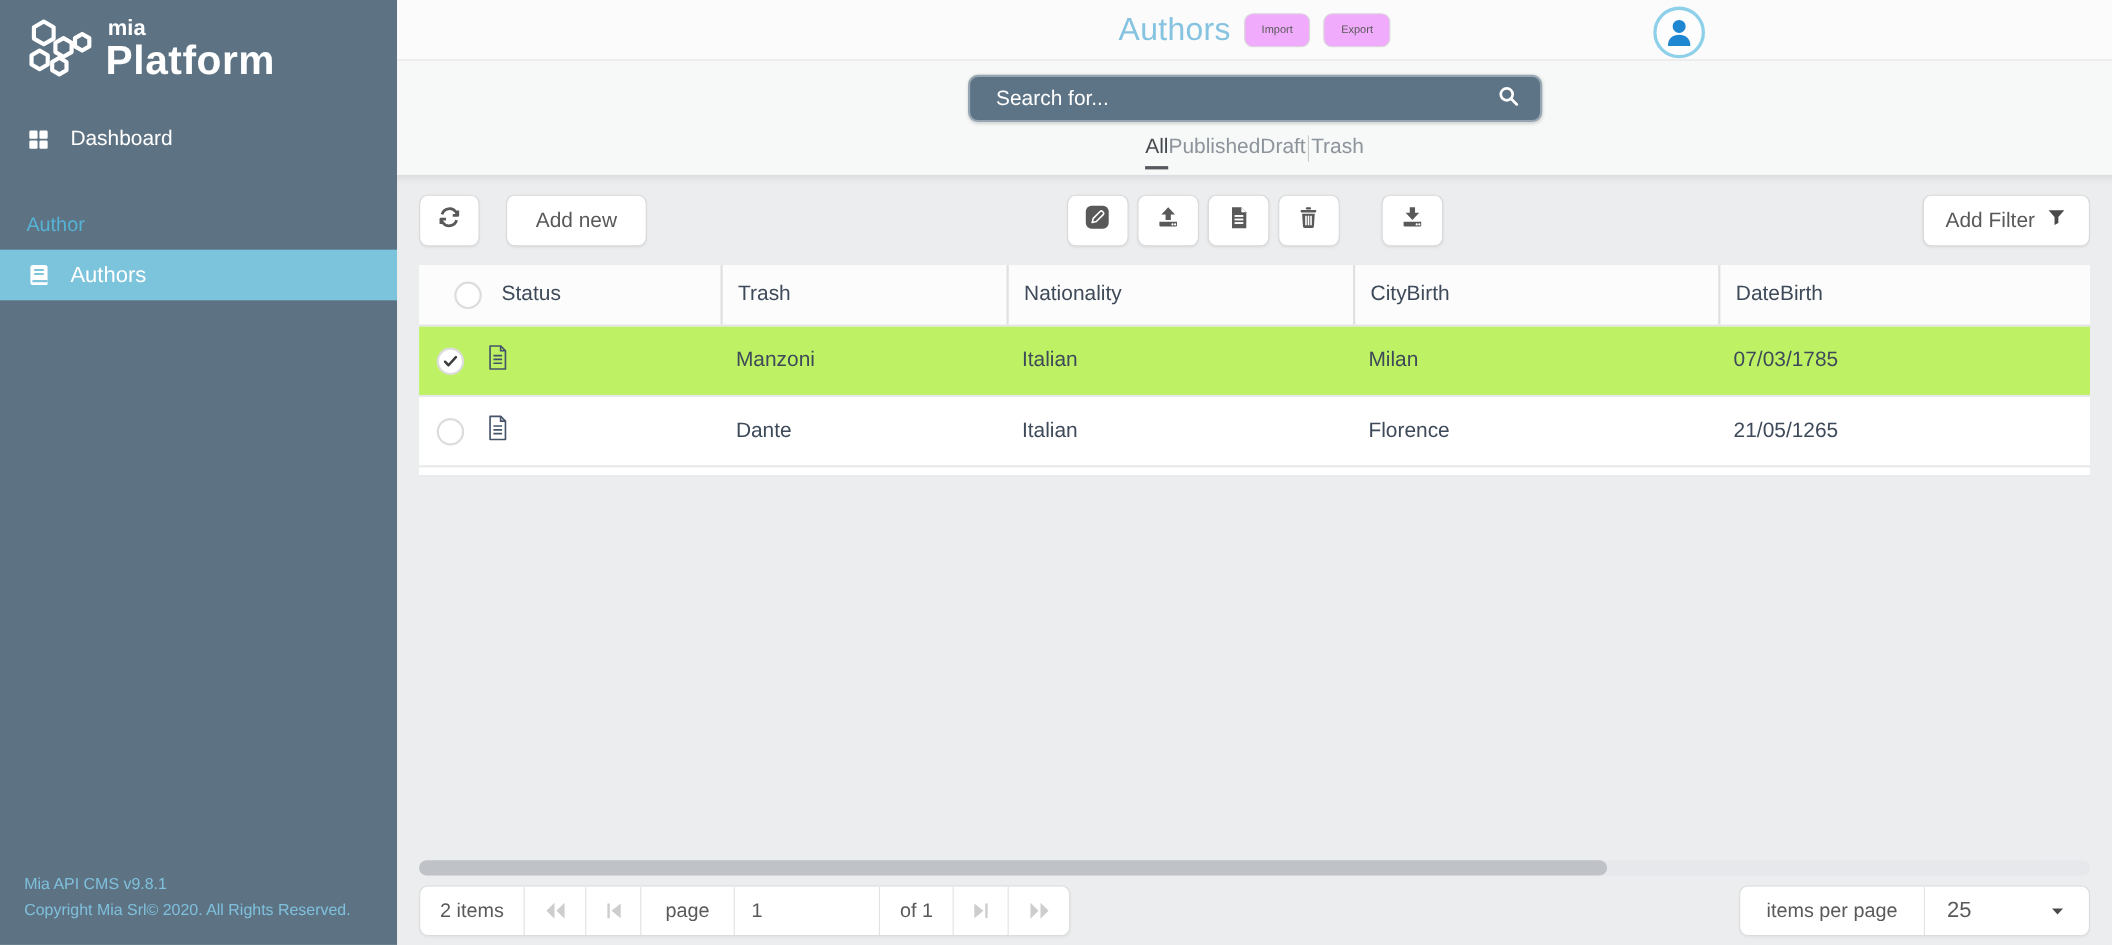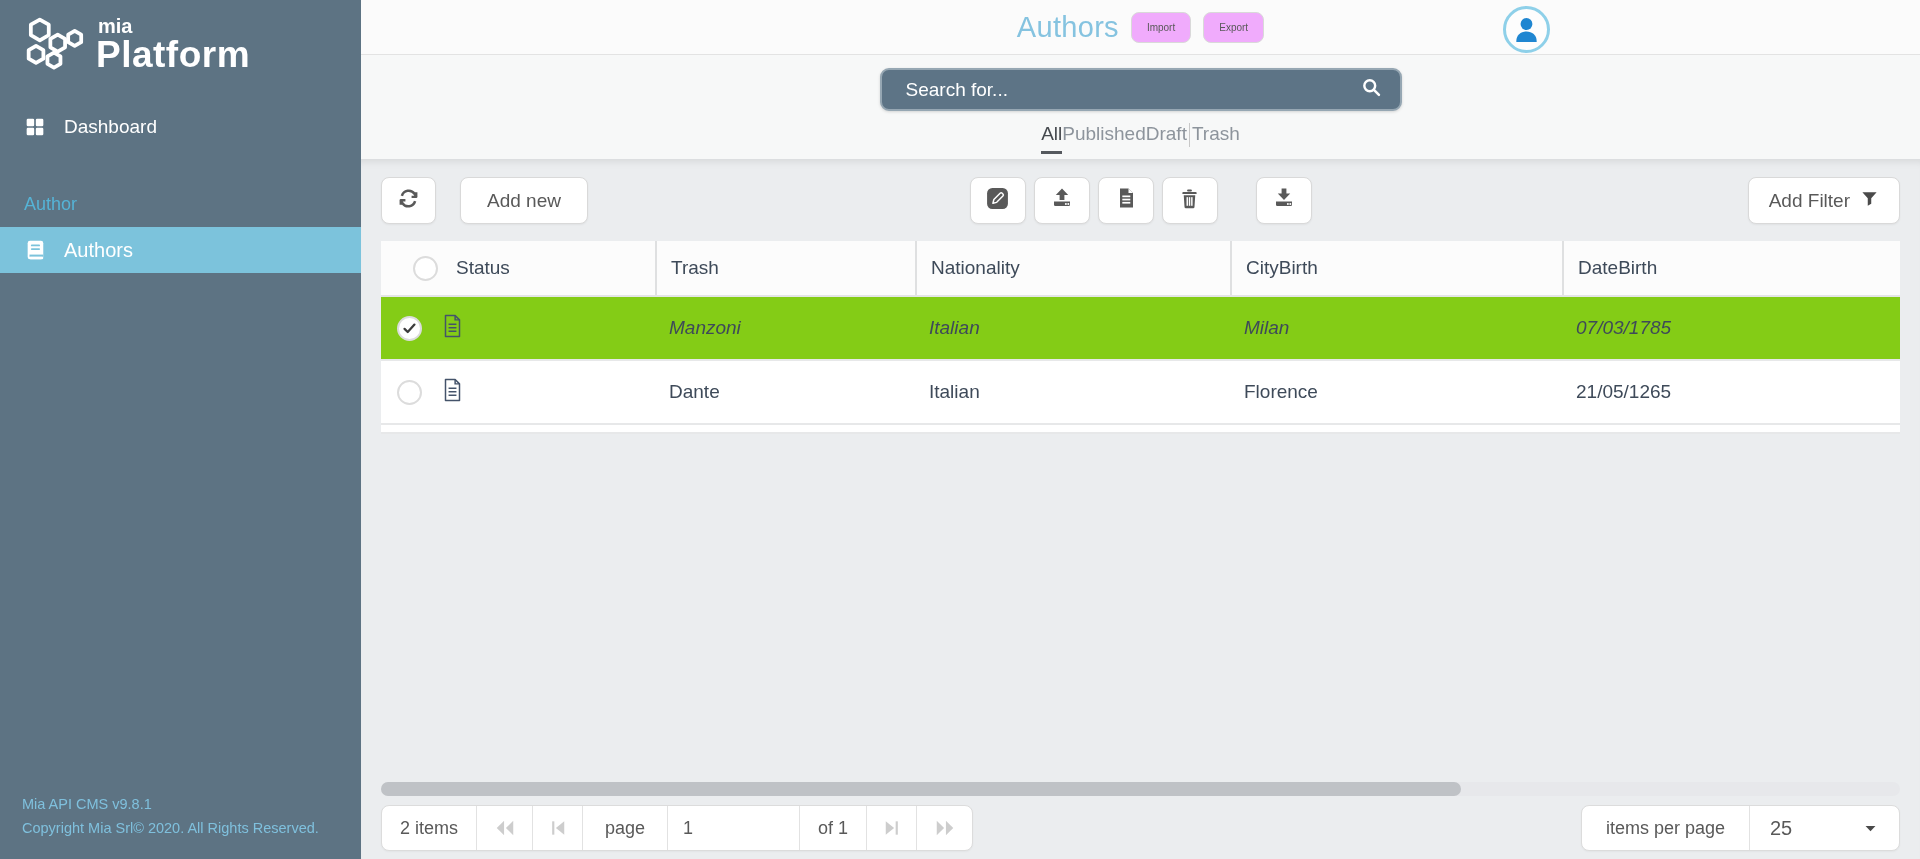--- a/index.html
+++ b/index.html
@@ -49,21 +49,21 @@
   .btn-download { margin-left:30px; }
   .btn-addfilter { margin-left:auto; padding:0 20px; gap:10px; }
 
   
   .table { margin-top:17px; }
   .t-row { display:grid; grid-template-columns:274px 260px 315px 332px 1fr; align-items:stretch; }
   .t-head { background:#fcfcfc; height:56px; border-bottom:2px solid #e4e5e6; }
   .t-cell { display:flex; align-items:center; padding-left:14px; font-size:19px; color:#3e4a59; }
   .t-head .t-cell + .t-cell { border-left:2px solid #dfe0e1; }
   .t-body-row { height:64px; border-bottom:2px solid #e7e8e9; cursor:pointer; }
-  .row-selected { background:#84cc16;font-style:italic; }
+  .row-selected { background:#bef264; }
   .row-plain { background:#ffffff; }
   .table-end { height:9px; background:#ffffff; border-bottom:2px solid #e7e8e9; }
   .sel-circle { width:25px; height:25px; min-width:25px; border:2px solid #dcdcdc; border-radius:50%; background:#fff; margin-left:16px; display:flex; align-items:center; justify-content:center; cursor:pointer; }
   .cell-status-head .head-label { margin-left:18px; }
   .status-doc { margin-left:20px; }
 
   
   .hscroll { position:absolute; left:20px; right:20px; bottom:63px; height:14px; background:#e7e8eb; border-radius:7px; }
   .hscroll-thumb { width:1080px; height:14px; background:#bfc2c6; border-radius:7px; cursor:grab; }
 

